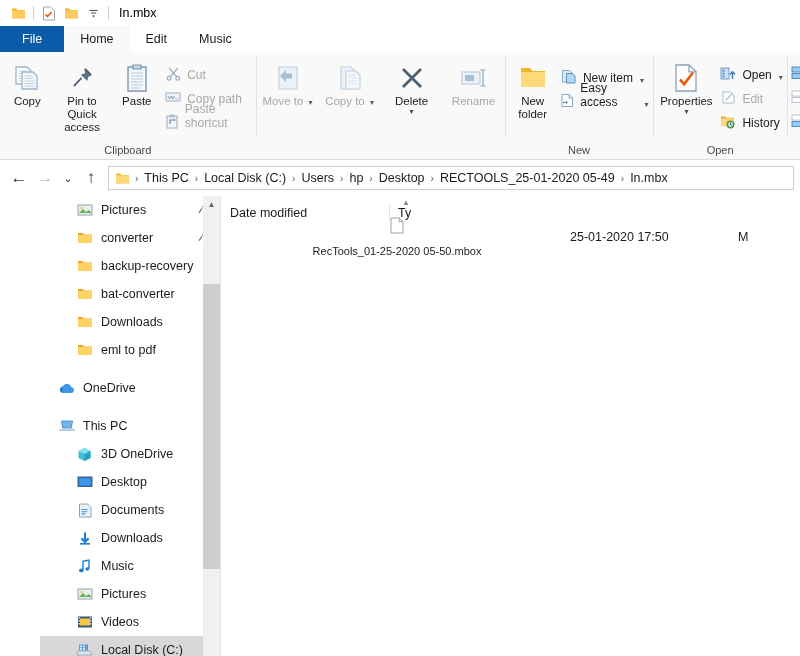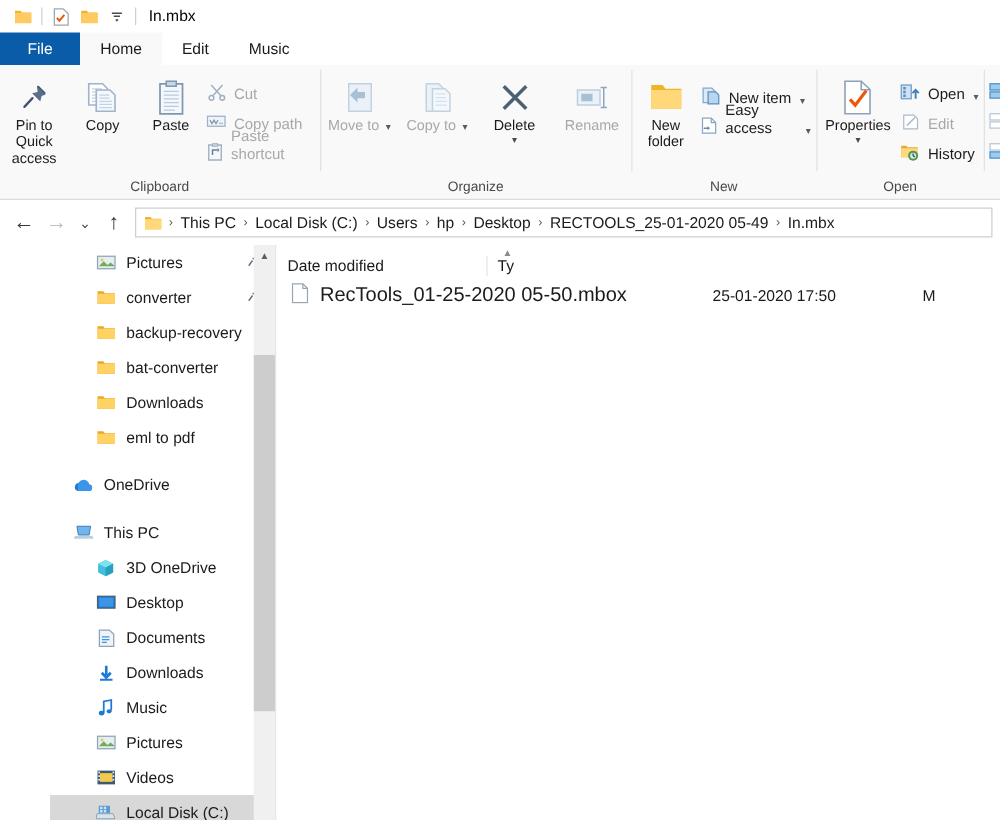--- a/index.html
+++ b/index.html
@@ -105,21 +105,21 @@
     height: 22px; display: flex; align-items: center; font-size: 12.5px; color: #1b1b1b;
     padding-left: 9px; position: relative;
   }
   .col + .col::before { content: ""; position: absolute; left: 0; top: 3px; bottom: 3px; width: 1px; background: #e1e1e1; }
   .col-name { width: 340px; }
   .col-date { width: 168px; }
   .col-type { width: 60px; }
   .sortmark { position: absolute; top: 2px; left: 181px; font-size: 8px; color: #8a8a8a; }
 
   .row { height: 26px; display: flex; align-items: center; }
-  .row .fname { display: flex; align-items: center; gap: 9px; width: 340px; padding-left: 12px; font-size: 16px; color: #1b1b1b; }
+  .row .fname { display: flex; align-items: center; gap: 9px; width: 340px; padding-left: 12px; font-size: 11px; color: #1b1b1b; flex-direction: column; }
   .row .fdate { width: 168px; padding-left: 9px; font-size: 12.5px; color: #1b1b1b; }
   .row .ftype { width: 60px; padding-left: 9px; font-size: 12.5px; color: #1b1b1b; }
 
   .clip { overflow: hidden; }
 </style>
 </head>
 <body>
 
 <div class="win">
 
@@ -156,51 +156,51 @@
     <div class="tab file">File</div>
     <div class="tab active">Home</div>
     <div class="tab">Edit</div>
     <div class="tab">Music</div>
   </div>
 
   <div class="ribbon">
 
     <div class="rgroup">
       <div class="rgroup-body">
-        <div class="big-btn">
-          <div class="ico">
-            <svg width="26" height="26" viewBox="0 0 26 26">
-              <g stroke="#41546b" stroke-width="1.8" fill="none" stroke-linecap="round">
-                <path d="M16.5 4.5l5 5"></path>
-                <path d="M12 13.5l-6.5 7"></path>
-              </g>
-              <path d="M15.5 3.5l7 7-3.2 1.2-1.1 4.4-6.5-6.5 4.4-1.1z" fill="#5a6e88"></path>
-            </svg>
-          </div>
-          <div class="lbl">Pin to Quick access</div>
-        </div>
-
         <div class="big-btn">
           <div class="ico">
             <svg width="30" height="30" viewBox="0 0 30 30">
               <path d="M4 4h11l4 4v13H4z" fill="#fff" stroke="#9fb4cc" stroke-width="1.3"></path>
               <g stroke="#c3d2e2" stroke-width="1">
                   <path d="M6.5 8h8M6.5 10.5h8M6.5 13h10M6.5 15.5h10M6.5 18h10"></path>
                 </g>
               <path d="M10 9h11l4 4v13H10z" fill="#f4f8fc" stroke="#9fb4cc" stroke-width="1.3"></path>
               <g stroke="#c3d2e2" stroke-width="1">
                   <path d="M12.5 13h8M12.5 15.5h8M12.5 18h10M12.5 20.5h10M12.5 23h10"></path>
                 </g>
             </svg>
           </div>
           <div class="lbl">Copy</div>
         </div>
 
         <div class="big-btn">
           <div class="ico">
+            <svg width="26" height="26" viewBox="0 0 26 26">
+              <g stroke="#41546b" stroke-width="1.8" fill="none" stroke-linecap="round">
+                <path d="M16.5 4.5l5 5"></path>
+                <path d="M12 13.5l-6.5 7"></path>
+              </g>
+              <path d="M15.5 3.5l7 7-3.2 1.2-1.1 4.4-6.5-6.5 4.4-1.1z" fill="#5a6e88"></path>
+            </svg>
+          </div>
+          <div class="lbl">Pin to Quick access</div>
+        </div>
+
+        <div class="big-btn">
+          <div class="ico">
             <svg width="28" height="30" viewBox="0 0 28 30">
               <path d="M5 4h18v24H5z" fill="#f4f8fc" stroke="#7f97b0" stroke-width="1.4"></path>
               <path d="M10 2h8v4h-8z" fill="#c9d8e6" stroke="#7f97b0" stroke-width="1.2"></path>
               <g stroke="#b9cadb" stroke-width="1">
                   <path d="M8 10h12M8 13h12M8 16h12M8 19h12M8 22h12M8 25h9"></path>
                 </g>
             </svg>
           </div>
           <div class="lbl">Paste</div>
         </div>
@@ -294,21 +294,20 @@
           <div class="ico">
             <svg width="30" height="24" viewBox="0 0 30 24">
               <rect x="3" y="6" width="18" height="12" fill="#eaf1f8" stroke="#bccfe0" stroke-width="1.2"></rect>
               <rect x="6" y="9" width="9" height="6" fill="#a8c0d6"></rect>
               <path d="M24 4v16M21.5 4h5M21.5 20h5" stroke="#8ca6bd" stroke-width="1.2" fill="none"></path>
             </svg>
           </div>
           <div class="lbl">Rename</div>
         </div>
       </div>
-      <div class="rgroup-label">Organize</div>
     </div>
 
     <div class="rgroup-sep"></div>
 
     <div class="rgroup">
       <div class="rgroup-body">
         <div class="big-btn">
           <div class="ico">
             <svg width="30" height="26" viewBox="0 0 30 26">
               <path d="M3 3h9l2.4 3H27v16H3z" fill="#f0b429"></path>

